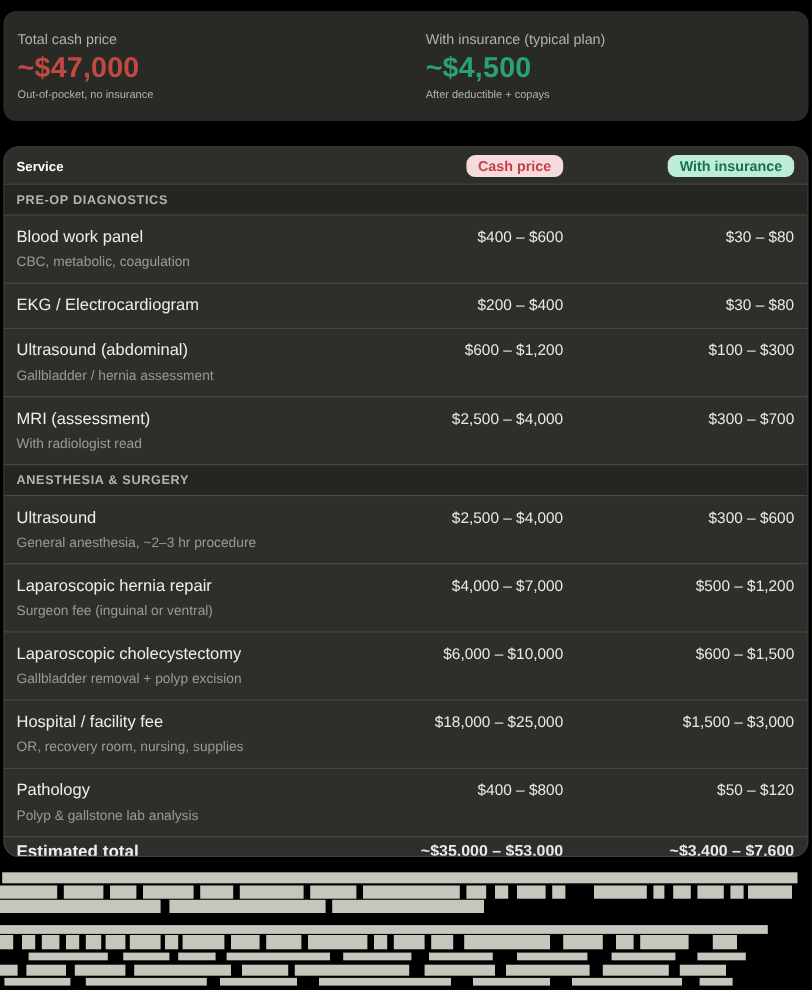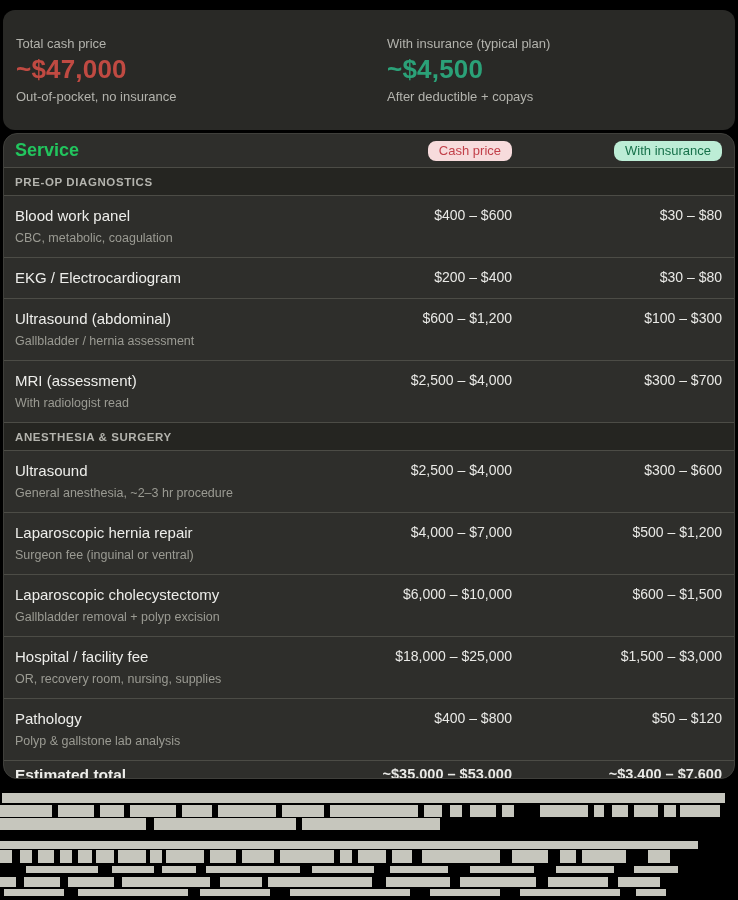--- a/index.html
+++ b/index.html
@@ -7,60 +7,60 @@
   body {
     position:relative;
     background:var(--page-bg,#000);
     font-family:"Liberation Sans", sans-serif;
     overflow:hidden;
     -webkit-font-smoothing:antialiased;
   }
 
   
   .summary-band {
-    position:absolute; top:10px; left:3px; right:3px; height:120px;
+    position:absolute; top:10px; left:3px; right:3px; height:100px;
     background:var(--band-bg,#292926);
     border-radius:12px;
     display:flex;
   }
   .summary-card {
     flex:1; display:flex; flex-direction:column; justify-content:center;
   }
   .summary-card.cash { padding-left:13px; }
   .summary-card.insurance { padding-left:23px; }
   .summary-label { font-size:13px; color:var(--label-text,#b3b3ad); }
   .summary-value { font-size:26px; font-weight:700; line-height:1.2; margin:3px 0 4px 0; letter-spacing:0.2px; }
   .summary-value.red { color:var(--cash-red,#c04a42); }
   .summary-value.green { color:var(--insurance-green,#2ba178); }
-  .summary-caption { font-size:13px; color:var(--label-text,#b3b3ad); }
+  .summary-caption { font-size:10px; color:var(--label-text,#b3b3ad); }
 
   
   .cost-card {
     position:absolute; top:133px; left:3px; right:3px; height:646px;
     background:var(--card-bg,#2e2e2b);
     border:1px solid #3f3f3b;
     border-radius:14px;
     overflow:hidden;
   }
   .grid-row {
     display:grid;
     grid-template-columns:1fr 160px 210px;
     align-items:center;
     padding:0 12px 0 11px;
   }
   .table-header {
     height:34px;
     border-bottom:1px solid var(--divider,#4c4c46);
   }
   .service-col-label {
-    font-size:18px; font-weight:700; color:#22c55e;
+    font-size:12px; font-weight:700; color:#ffffff;
   }
   .badge {
     justify-self:end;
-    font-size:13px; font-weight:400;
+    font-size:13px; font-weight:700;
     padding:2px 11px 3px 11px;
     border-radius:8px;
     white-space:nowrap;
   }
   .badge.cash { background:var(--cash-badge-bg,#f7dbdc); color:var(--cash-badge-text,#c2404a); }
   .badge.insurance { background:var(--insurance-badge-bg,#bdedd6); color:var(--insurance-badge-text,#17714a); }
 
   .section-row {
     height:28px;
     display:flex; align-items:center;

